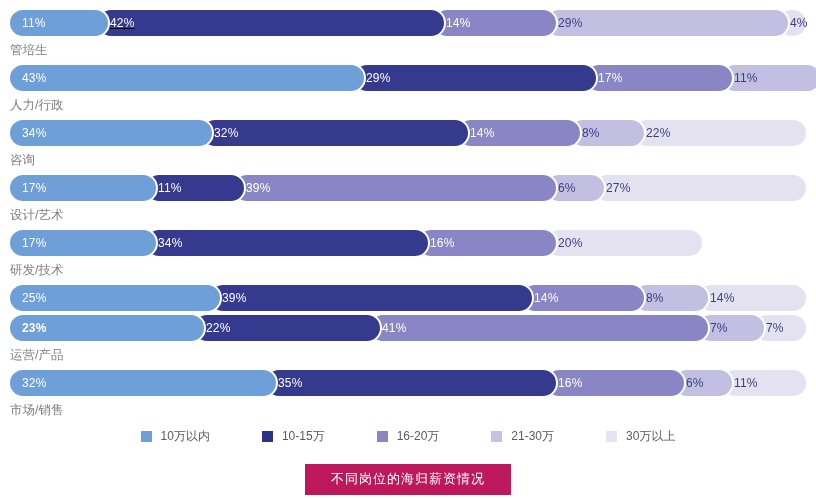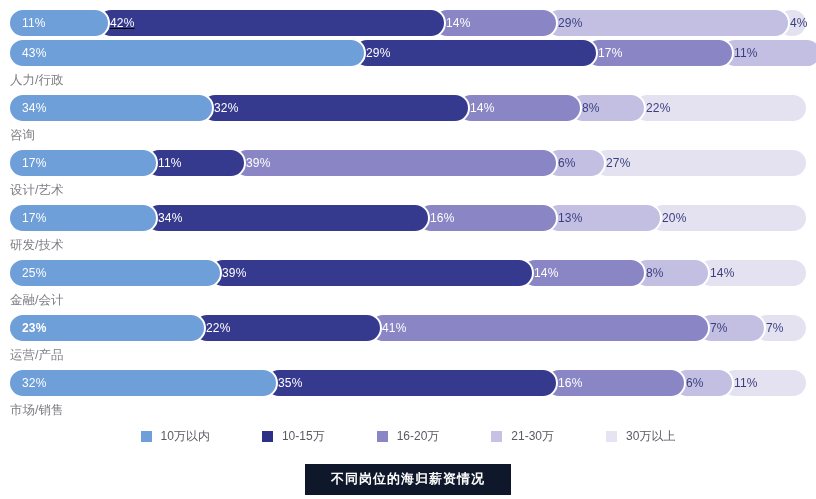--- a/index.html
+++ b/index.html
@@ -129,24 +129,24 @@
 
   .title-bar {
     position: absolute;
     left: 0;
     top: 464px;
     width: 816px;
     display: flex;
     justify-content: center;
   }
   .title-chip {
-    background: #0f172a;
+    background: #be185d;
     color: #ffffff;
     font-size: 13px;
-    font-weight: bold;
+    font-weight: normal;
     letter-spacing: 1px;
     padding: 6px 26px 7px 26px;
     white-space: nowrap;
   }
 </style>
 </head>
 <body>
 
 <div id="chart-root">
 
@@ -167,20 +167,21 @@
           </div>
           <div class="seg s4" style="width: 246px;">
             <div class="seg-inner"></div>
             <span class="seg-label">29%</span>
           </div>
           <div class="seg s5" style="width: 32px; margin-right: 0px;">
             <div class="seg-inner"></div>
             <span class="seg-label">4%</span>
           </div>
         </div>
+        <div class="row-label">管培生</div>
       </div>
       <div class="chart-row">
         <div class="bar-track">
           <div class="seg s1" style="width: 358px;">
             <div class="seg-inner"></div>
             <span class="seg-label">43%</span>
           </div>
           <div class="seg s2" style="width: 246px;">
             <div class="seg-inner"></div>
             <span class="seg-label">29%</span>
@@ -254,24 +255,20 @@
             <span class="seg-label">17%</span>
           </div>
           <div class="seg s2" style="width: 286px;">
             <div class="seg-inner"></div>
             <span class="seg-label">34%</span>
           </div>
           <div class="seg s3" style="width: 142px;">
             <div class="seg-inner"></div>
             <span class="seg-label">16%</span>
           </div>
-          <div class="seg s4" style="width: 118px;">
-            <div class="seg-inner"></div>
-            <span class="seg-label">13%</span>
-          </div>
           <div class="seg s5" style="width: 160px; margin-right: 0px;">
             <div class="seg-inner"></div>
             <span class="seg-label">20%</span>
           </div>
         </div>
         <div class="row-label">研发/技术</div>
       </div>
       <div class="chart-row">
         <div class="bar-track">
           <div class="seg s1" style="width: 214px;">
@@ -288,21 +285,20 @@
           </div>
           <div class="seg s4" style="width: 78px;">
             <div class="seg-inner"></div>
             <span class="seg-label">8%</span>
           </div>
           <div class="seg s5" style="width: 112px; margin-right: 0px;">
             <div class="seg-inner"></div>
             <span class="seg-label">14%</span>
           </div>
         </div>
-        <div class="row-label">金融/会计</div>
       </div>
       <div class="chart-row">
         <div class="bar-track">
           <div class="seg s1" style="width: 198px; font-weight: bold;">
             <div class="seg-inner"></div>
             <span class="seg-label">23%</span>
           </div>
           <div class="seg s2" style="width: 190px;">
             <div class="seg-inner"></div>
             <span class="seg-label">22%</span>

